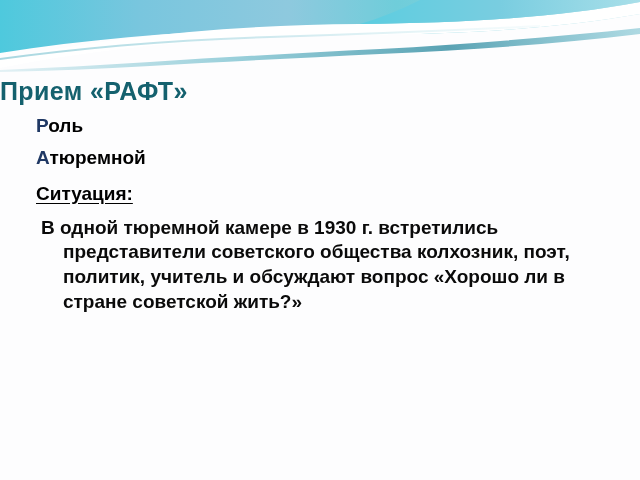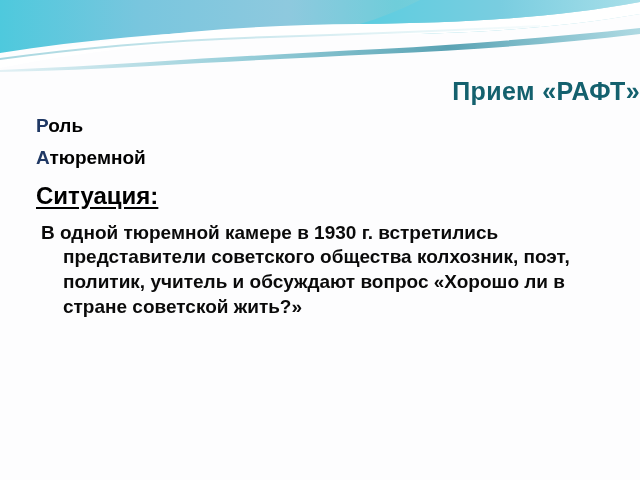--- a/index.html
+++ b/index.html
@@ -37,21 +37,21 @@
     width: 640px;
     height: 72px;
   }
 
   
   .slide-title {
     position: absolute;
     left: 0;
     top: 78px;
     width: 640px;
-    text-align: right;
+    text-align: left;
     font-size: 25px;
     font-weight: bold;
     letter-spacing: 0.4px;
     color: #14616e;
     line-height: 1.1;
     white-space: nowrap;
   }
 
   
   .body-content {
@@ -67,21 +67,21 @@
     color: #000000;
     line-height: 1.0;
     margin: 0 0 12.5px 0;
     white-space: nowrap;
   }
   .raft-line .initial {
     color: #1f3864;
   }
 
   .situation-line {
-    font-size: 24px;
+    font-size: 19px;
     font-weight: bold;
     color: #000000;
     line-height: 1.0;
     margin: 17px 0 13px 0;
     white-space: nowrap;
   }
   .situation-line .u {
     text-decoration: underline;
     text-underline-offset: 3px;
   }

